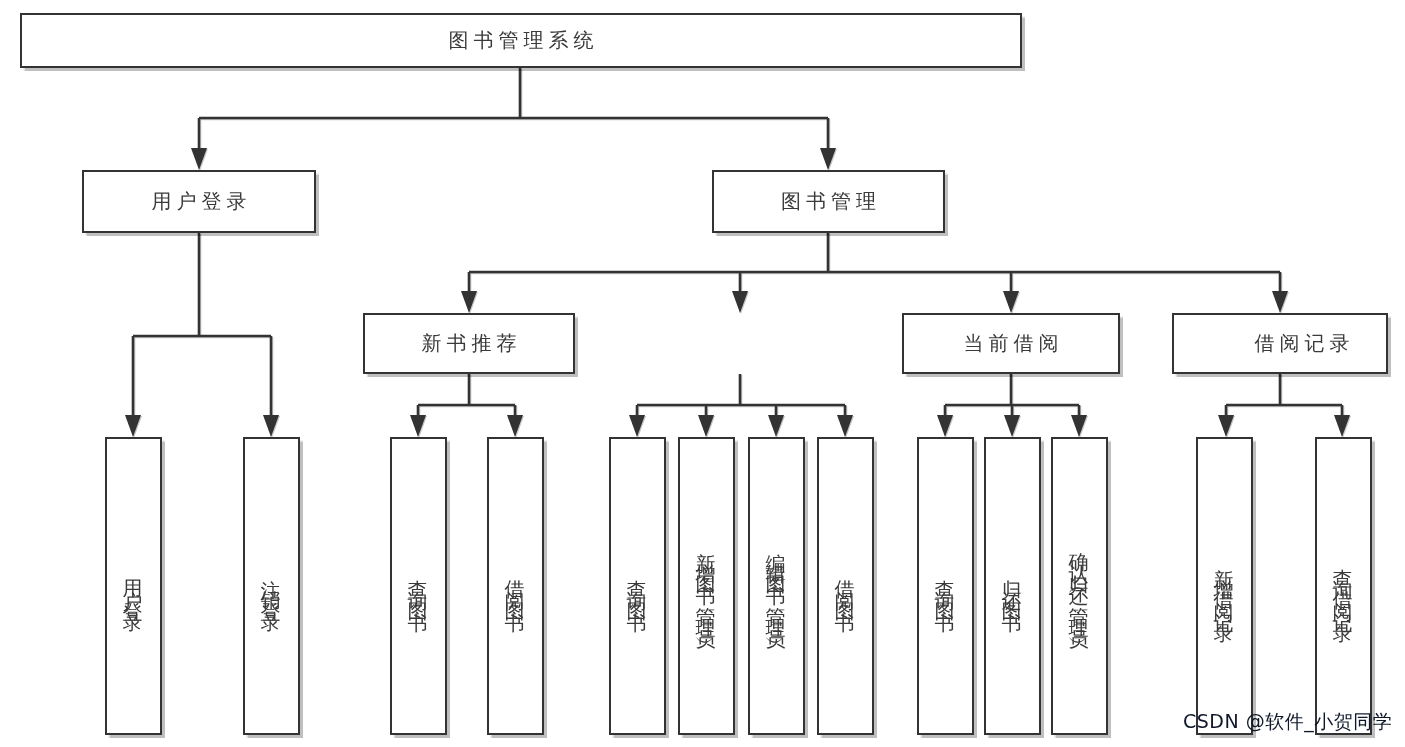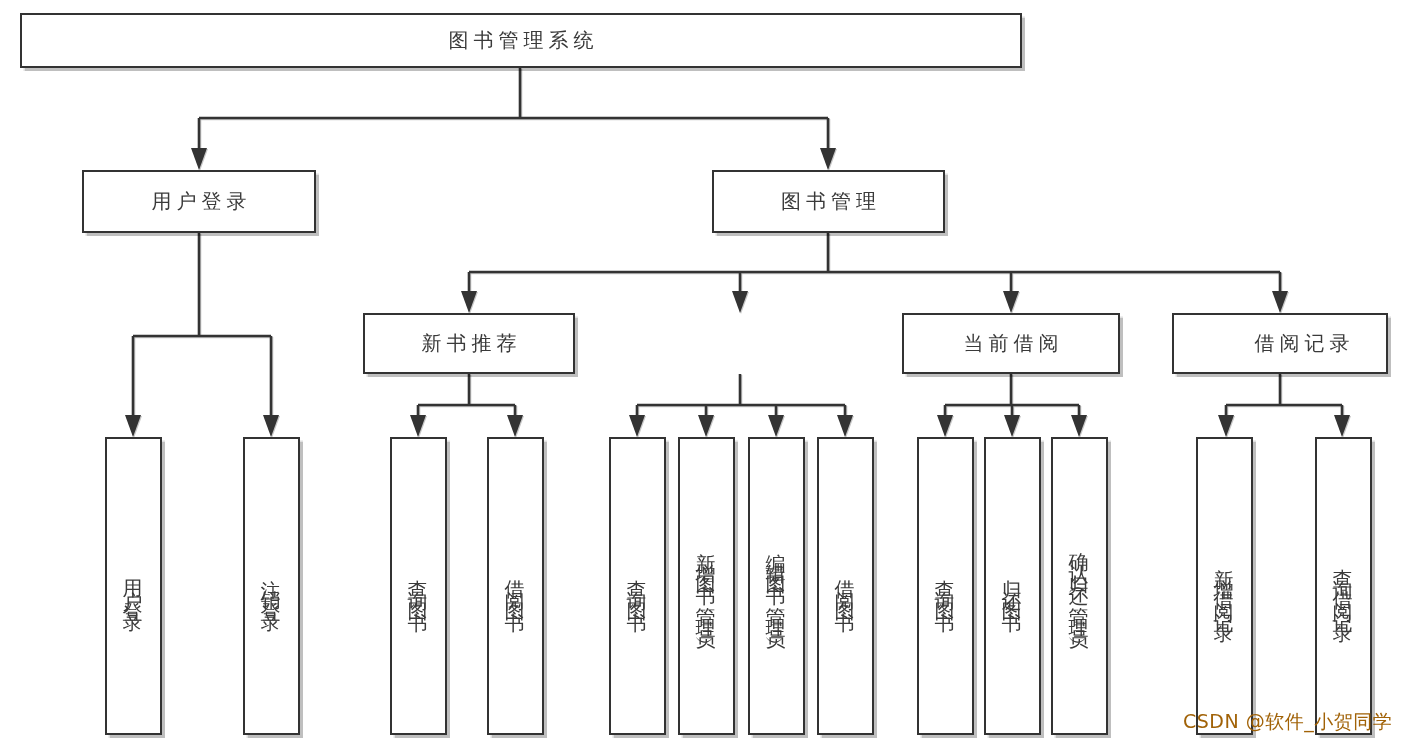--- a/index.html
+++ b/index.html
@@ -23,21 +23,21 @@
   .lv2.a{left:82px;width:234px;}
   .lv2.b{left:712px;width:233px;}
   .mod{top:313px;height:61px;}
   .mod.m1{left:363px;width:212px;}
   .mod.m2{left:633px;width:214px;}
   .mod.m3{left:902px;width:218px;}
   .mod.m4{left:1172px;width:216px;padding-left:44px;}
   .leaf{top:437px;width:57px;height:298px;}
   .wm{
     position:absolute;left:1183px;top:709px;z-index:6;
-    font-size:19px;color:#a16207;white-space:nowrap;letter-spacing:.5px;
+    font-size:19px;color:#0f172a;white-space:nowrap;letter-spacing:.5px;
   }
 </style>
 </head>
 <body>
 
 <div class="canvas">
 
   <svg class="connectors" width="1405" height="747" viewBox="0 0 1405 747" aria-hidden="true">
     <g stroke="#333333" stroke-width="2.6" fill="none">
       <path d="M520 68 V119 M199 118 H828 M199 118 V152 M828 118 V152"></path>

